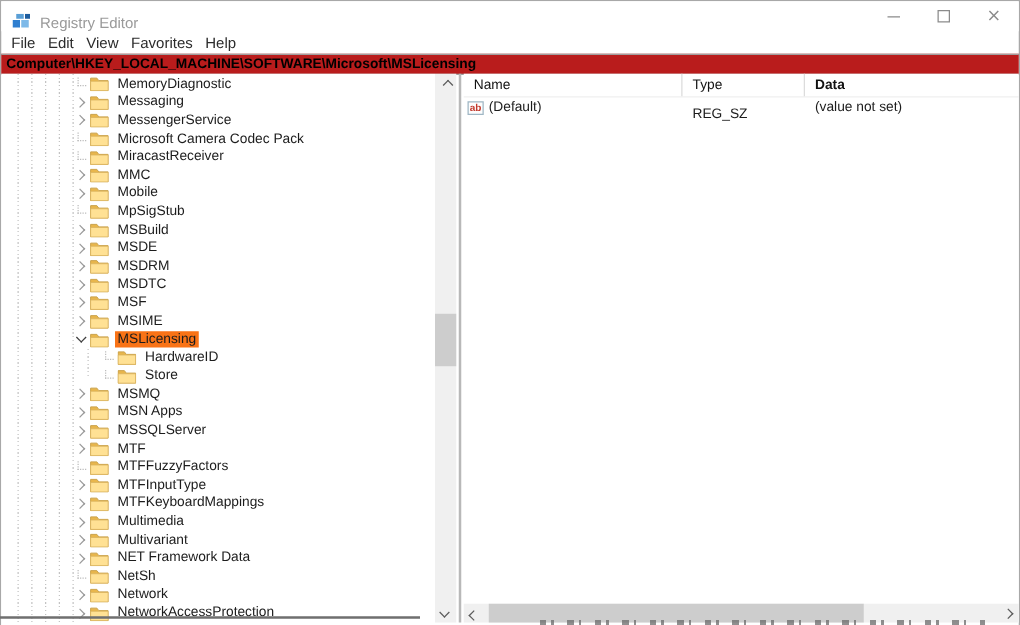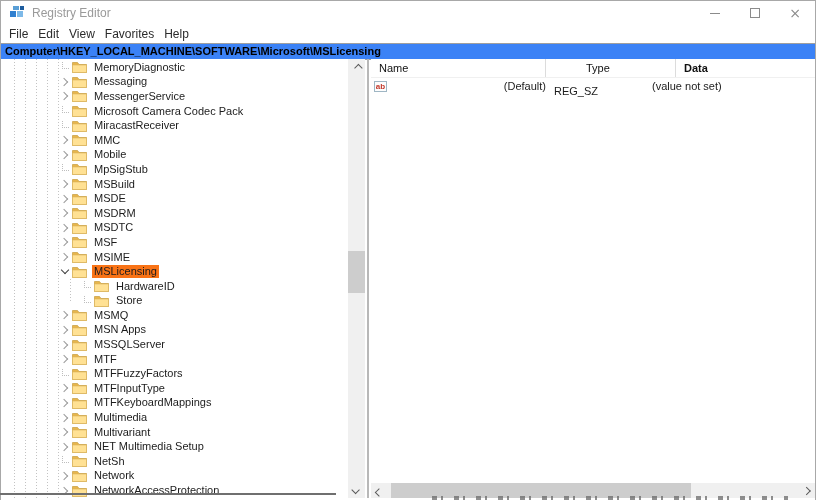--- a/index.html
+++ b/index.html
@@ -2,37 +2,37 @@
 <html><head>
 <meta charset="utf-8">
 <style>
   html,body{margin:0;padding:0;}
   body{width:816px;height:500px;overflow:hidden;position:relative;background:#ffffff;
        font-family:"Liberation Sans","DejaVu Sans",sans-serif;-webkit-font-smoothing:antialiased;}
   .window{position:absolute;left:0;top:0;width:814px;height:500px;background:#fff;
           border-left:1px solid #a8a8a8;border-right:1px solid #a8a8a8;border-top:1px solid #a8a8a8;}
 
   
-  .titlebar{position:absolute;left:0;top:0;right:0;height:24px;background:#fff;display:flex;align-items:center;}
+  .titlebar{position:absolute;left:0;top:0;right:0;height:24px;background:#fff;display:flex;align-items:flex-end;}
   .app-icon{width:14px;height:14px;margin-left:9px;flex:0 0 auto;}
   .title-text{margin-left:8px;font-size:12px;color:#9a9a9a;}
   .win-controls{margin-left:auto;display:flex;height:24px;}
   .ctrl{width:40px;height:24px;display:flex;align-items:center;justify-content:center;color:#8b8b8b;}
   .glyph-min{width:10px;height:0;border-top:1px solid currentColor;display:block;}
   .glyph-max{width:8px;height:8px;border:1px solid currentColor;display:block;}
   .glyph-close{font-size:14px;line-height:14px;font-family:"DejaVu Sans",sans-serif;}
 
   
   .menubar{position:absolute;left:0;top:24px;right:0;height:18px;display:flex;align-items:center;
            font-size:12px;color:#2b2b2b;padding-left:3px;}
   .menu-item{padding:0 5px;}
 
   
   .addressbar{position:absolute;left:0;top:42px;right:0;height:14px;
-              border-top:1px solid #9f9f9f;border-bottom:1px solid #9f9f9f;background:#3b82f6;
+              border-top:1px solid #9f9f9f;border-bottom:1px solid #9f9f9f;background:#b91c1c;
               font-size:11px;font-weight:700;color:#000;padding:1px 0 0 4px;line-height:13px;
               white-space:nowrap;overflow:hidden;}
 
   
   .main{position:absolute;left:0;top:58px;right:0;bottom:0;padding-left:32px;}
 
   
   .tree-pane{position:absolute;left:0;top:0;width:347px;height:442px;overflow:hidden;background:#fff;}
   .guide{position:absolute;top:0;width:1px;height:442px;
          background-image:repeating-linear-gradient(to bottom,#c3c3c3 0 1px,transparent 1px 3px);}
@@ -63,25 +63,25 @@
 
   
   .divider{position:absolute;left:366px;top:0;width:2px;height:439px;background:#b8b8b8;}
 
   
   .value-pane{position:absolute;left:370px;top:0;right:0;height:439px;background:#fff;}
   .col-headers{position:absolute;left:0;top:0;right:0;height:18px;display:flex;font-size:11px;color:#111;
                border-bottom:1px solid #f0f0f0;}
   .col{padding:3px 0 0 8px;box-sizing:border-box;border-right:1px solid #dcdcdc;height:18px;}
   .col-name{width:175px;}
-  .col-type{width:98px;margin-left:32px;}
+  .col-type{width:98px;}
   .col-data{flex:1;border-right:none;font-weight:bold;}
   .value-rows{position:absolute;left:0;top:19px;right:0;}
   .value-row{display:flex;height:16px;align-items:center;font-size:11px;color:#1c1c1c;}
-  .vr-name{width:175px;display:flex;align-items:center;padding-left:3px;box-sizing:border-box;justify-content:space-between;}
+  .vr-name{width:175px;display:flex;align-items:center;padding-left:3px;box-sizing:border-box;}
   .vr-type{width:98px;padding-left:8px;box-sizing:border-box;margin-top:10px;}
   .vr-data{flex:1;padding-left:8px;box-sizing:border-box;}
   .ab-icon{width:13px;height:11px;flex:0 0 auto;margin-right:4px;border:1px solid #9fb6c4;background:#fdfdfd;
            color:#c3392c;font-size:8px;line-height:10px;font-weight:700;text-align:center;
            font-family:"Liberation Sans",sans-serif;box-sizing:border-box;}
 
   
   .hscroll{position:absolute;left:0;right:0;top:424px;height:15px;background:#f0f0f0;}
   .hscroll .arrow{position:absolute;top:0;width:15px;height:15px;display:flex;align-items:center;justify-content:center;}
   .arrow-left .arrow-glyph{transform:rotate(-135deg) translate(-1px,-1px);}
@@ -456,21 +456,21 @@
           <div class="tree-row lvl0">
             <span class="chev-box">
               <span class="chev"></span>
             </span>
             <span class="folder">
               <svg width="15" height="12" viewBox="0 0 15 12">
                 <path d="M0.5 1.5 h5 l1.5 2 h7.5 v8 h-14 z" fill="#e8b64c" stroke="#caa24a" stroke-width="0.8"></path>
                 <path d="M0.5 4 h14 v7.5 h-14 z" fill="#ffe194" stroke="#d8b25d" stroke-width="0.6"></path>
               </svg>
             </span>
-            <span class="tree-label">NET Multimedia Setup</span>
+            <span class="tree-label">NET Framework Data</span>
           </div>
           <div class="tree-row lvl0">
             <span class="chev-box">
               <span class="stub"></span>
             </span>
             <span class="folder">
               <svg width="15" height="12" viewBox="0 0 15 12">
                 <path d="M0.5 1.5 h5 l1.5 2 h7.5 v8 h-14 z" fill="#e8b64c" stroke="#caa24a" stroke-width="0.8"></path>
                 <path d="M0.5 4 h14 v7.5 h-14 z" fill="#ffe194" stroke="#d8b25d" stroke-width="0.6"></path>
               </svg>

